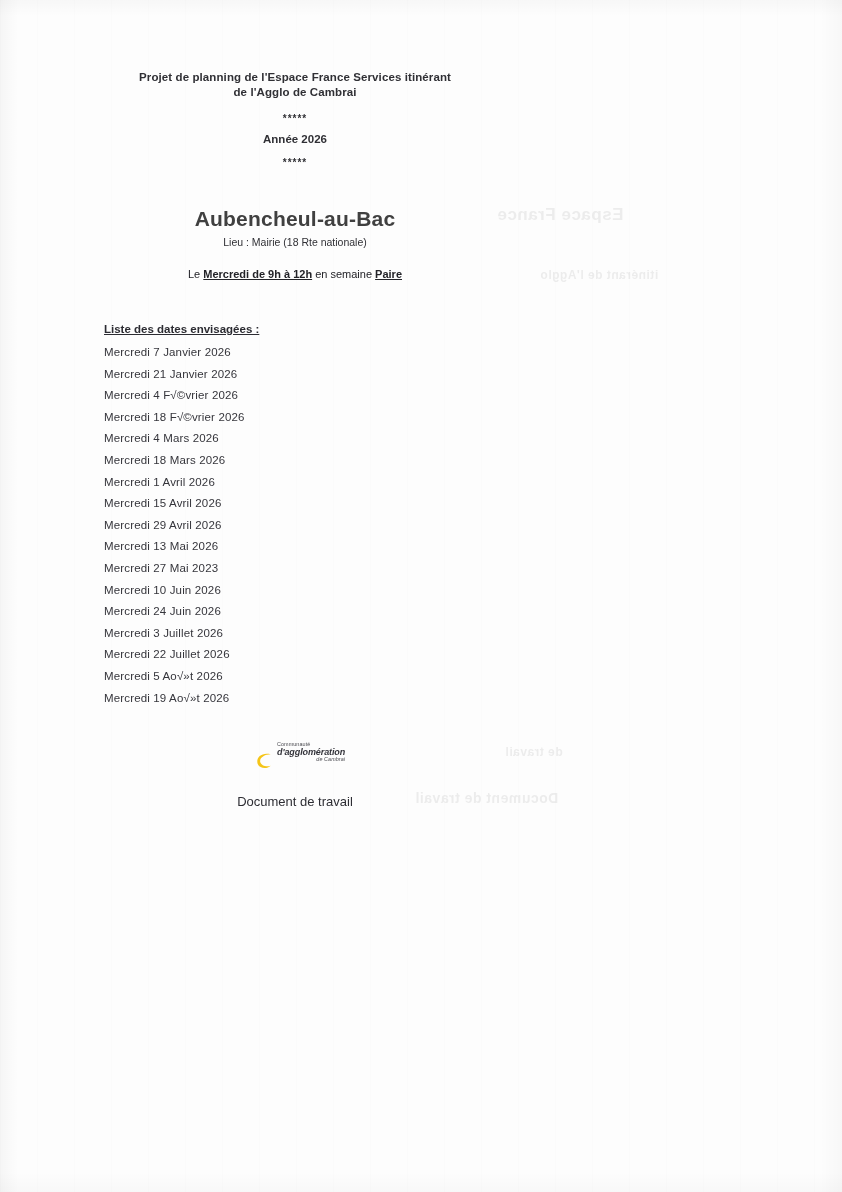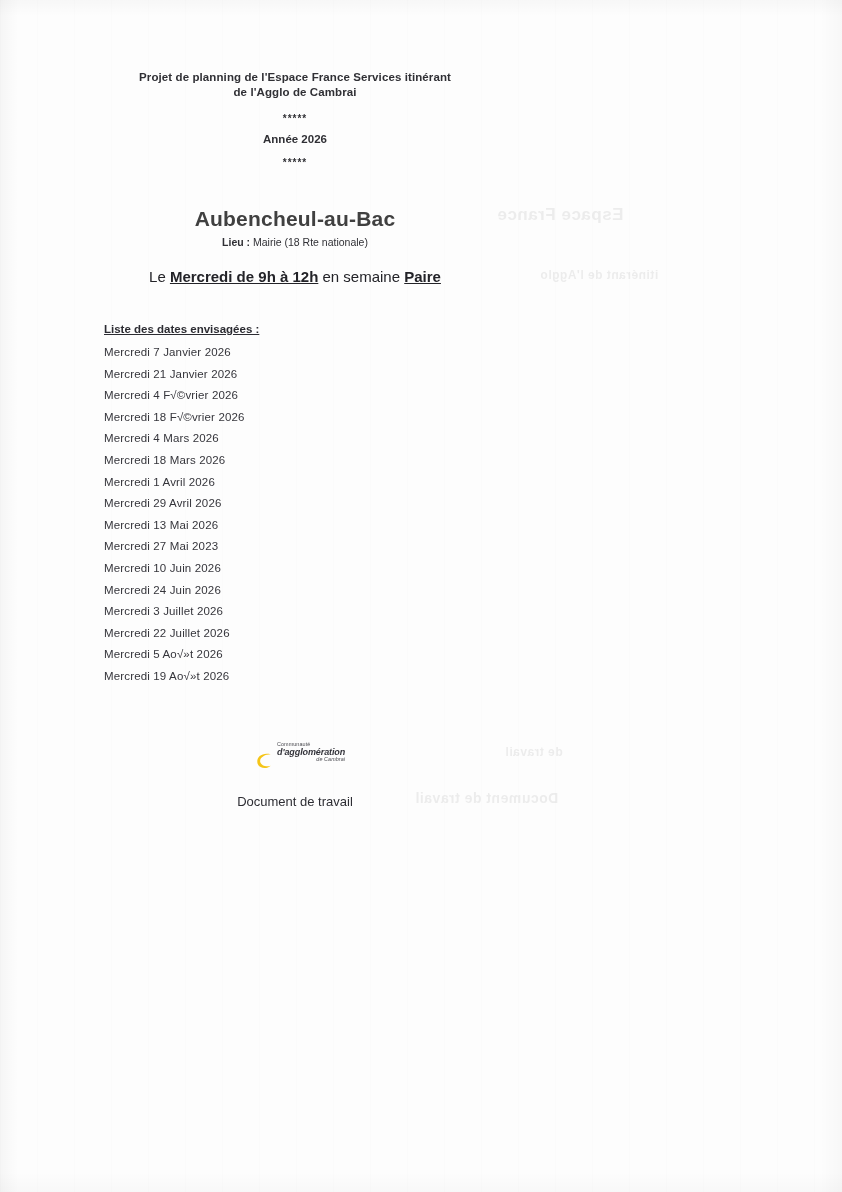--- a/index.html
+++ b/index.html
@@ -102,29 +102,29 @@
   }
   .lieu {
     position: absolute;
     top: 236px;
     left: 0;
     width: 590px;
     text-align: center;
     font-size: 10.5px;
     color: #303035;
   }
-  .lieu b { font-weight: bold; }
+  .lieu b { font-weight: normal; }
 
   .schedule {
     position: absolute;
     top: 268px;
     left: 0;
     width: 590px;
     text-align: center;
-    font-size: 15px;
+    font-size: 11px;
     color: #232328;
   }
   .schedule .u {
     font-weight: bold;
     text-decoration: underline;
   }
 
   .list-title {
     position: absolute;
     top: 323px;
@@ -235,20 +235,21 @@
   <div class="list-title">Liste des dates envisagées :</div>
 
   <div class="dates">
     <div class="date-item">Mercredi 7 Janvier 2026</div>
     <div class="date-item">Mercredi 21 Janvier 2026</div>
     <div class="date-item">Mercredi 4 F√©vrier 2026</div>
     <div class="date-item">Mercredi 18 F√©vrier 2026</div>
     <div class="date-item">Mercredi 4 Mars 2026</div>
     <div class="date-item">Mercredi 18 Mars 2026</div>
     <div class="date-item">Mercredi 1 Avril 2026</div>
+    <div class="date-item">Mercredi 15 Avril 2026</div>
     <div class="date-item">Mercredi 29 Avril 2026</div>
     <div class="date-item">Mercredi 13 Mai 2026</div>
     <div class="date-item">Mercredi 27 Mai 2023</div>
     <div class="date-item">Mercredi 10 Juin 2026</div>
     <div class="date-item">Mercredi 24 Juin 2026</div>
     <div class="date-item">Mercredi 3 Juillet 2026</div>
     <div class="date-item">Mercredi 22 Juillet 2026</div>
     <div class="date-item">Mercredi 5 Ao√»t 2026</div>
     <div class="date-item">Mercredi 19 Ao√»t 2026</div>
   </div>

